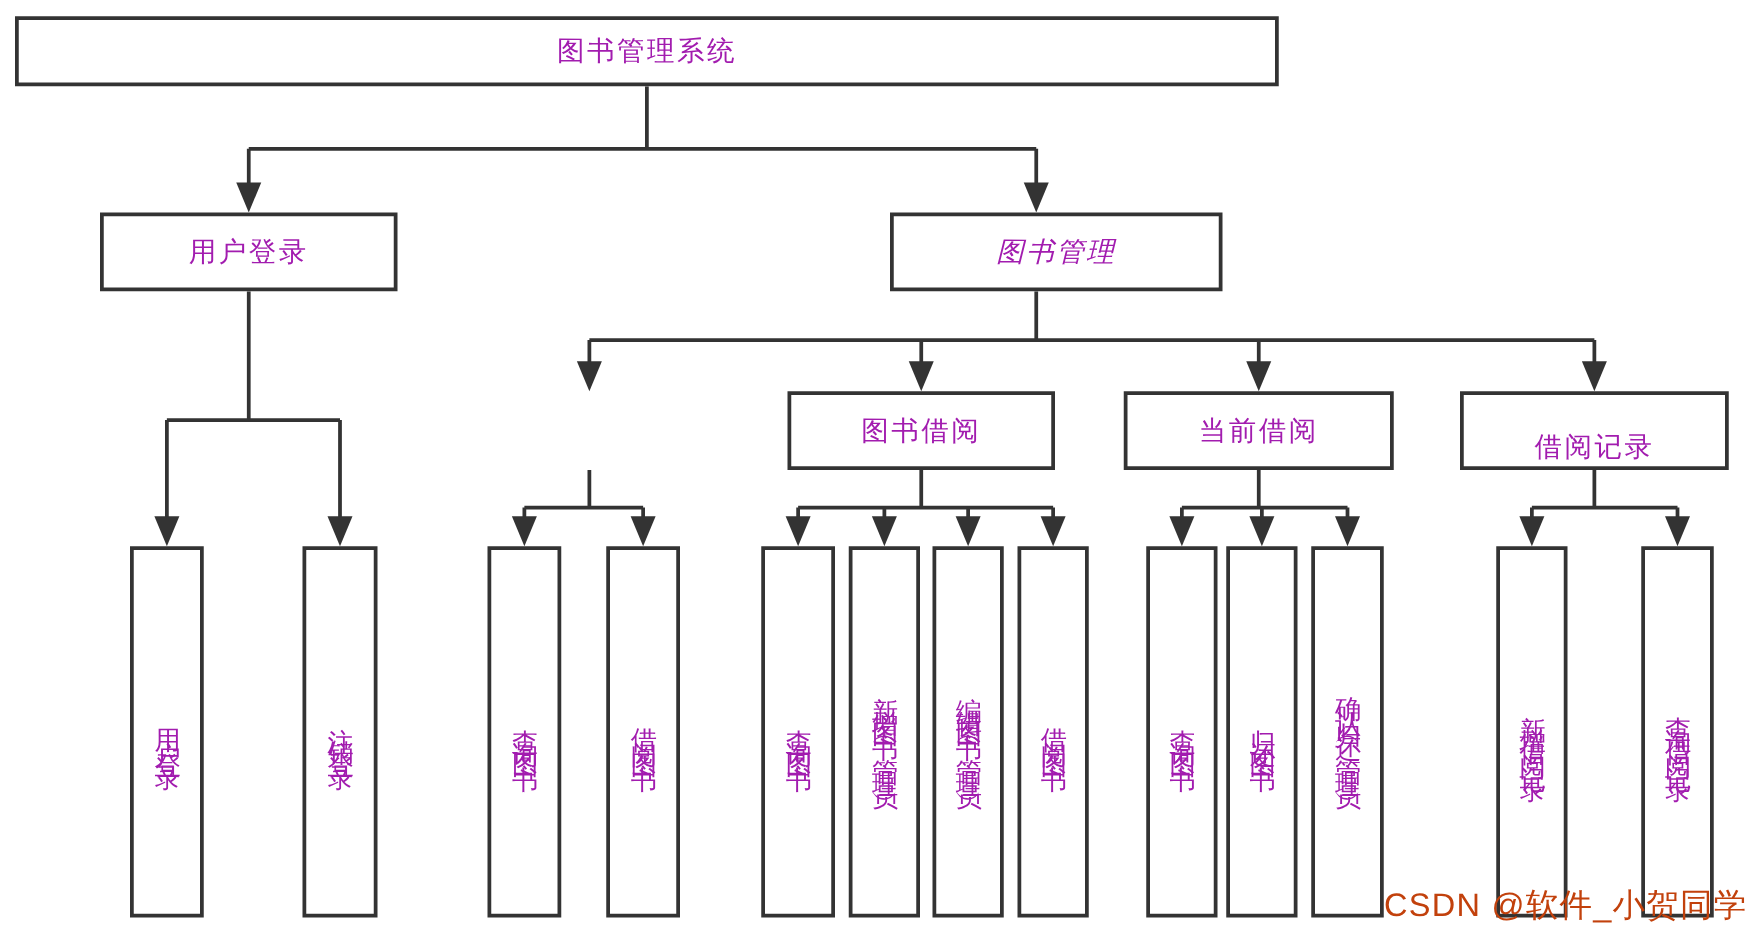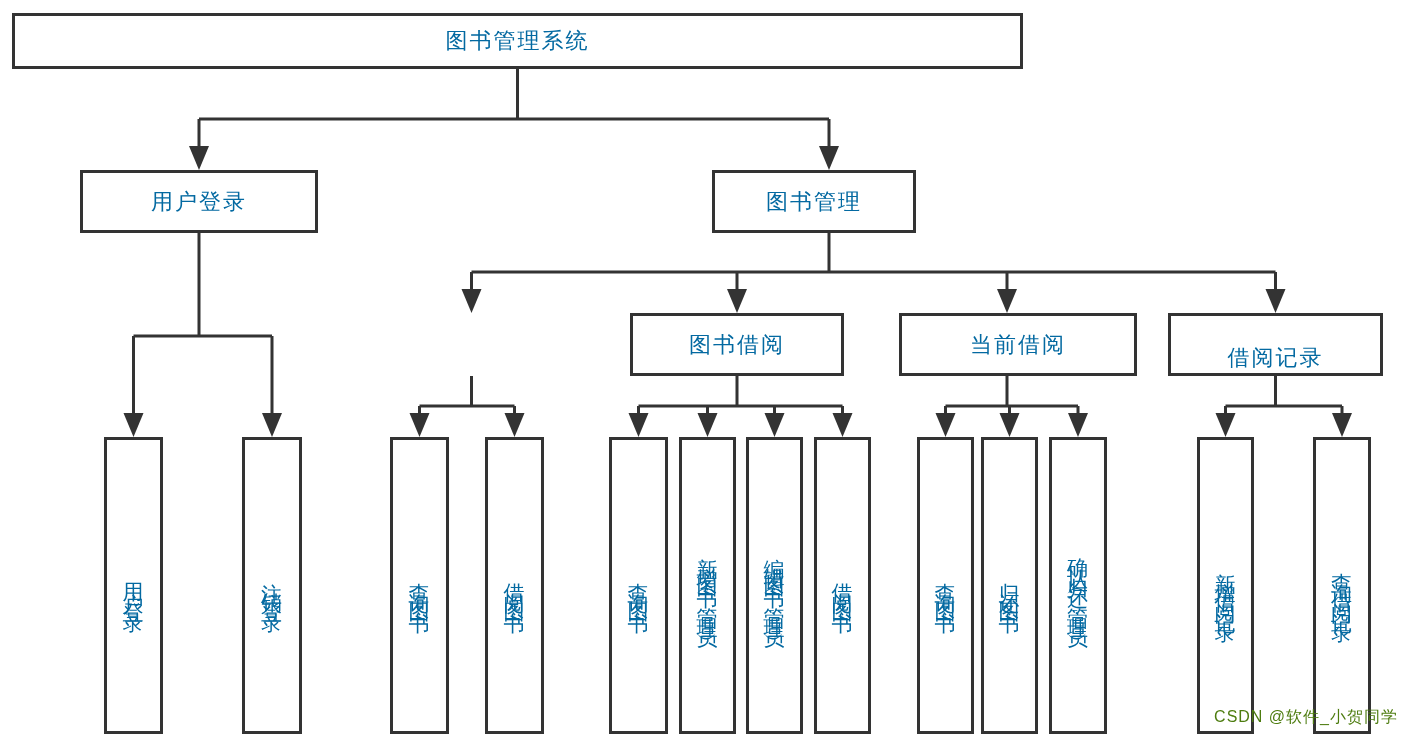--- a/index.html
+++ b/index.html
@@ -22,42 +22,42 @@
     z-index: 1;
   }
   .node {
     position: absolute;
     box-sizing: border-box;
     border: 3px solid #333333;
     background: #ffffff;
     display: flex;
     align-items: center;
     justify-content: center;
-    color: #0369a1;
+    color: #a21caf;
     z-index: 2;
   }
   .h-label {
     font-size: 22px;
     letter-spacing: 2px;
     white-space: nowrap;
   }
   .v-label {
     writing-mode: vertical-rl;
     text-orientation: mixed;
     font-size: 21px;
     letter-spacing: 10px;
     line-height: 1;
     white-space: nowrap;
   }
   .watermark {
     position: absolute;
     right: 7px;
-    bottom: 19px;
-    font-size: 16px;
-    color: #4d7c0f;
+    bottom: 5px;
+    font-size: 26px;
+    color: #c2410c;
     letter-spacing: 1px;
     z-index: 3;
     white-space: nowrap;
   }
 </style>
 </head>
 <body>
 
 <div id="canvas">
 
@@ -108,28 +108,28 @@
     </g>
   </svg>
 
   <div class="node" style="left:12px; top:13px; width:1011px; height:56px;">
     <span class="h-label">图书管理系统</span>
   </div>
 
   <div class="node" style="left:80px; top:170px; width:238px; height:63px;">
     <span class="h-label">用户登录</span>
   </div>
-  <div class="node" style="left:712px; top:170px; width:204px; height:63px;">
+  <div class="node" style="left:712px; top:170px; width:266px; height:63px;font-style:italic;">
     <span class="h-label">图书管理</span>
   </div>
 
   <div class="node" style="left:630px; top:313px; width:214px; height:63px;">
     <span class="h-label">图书借阅</span>
   </div>
-  <div class="node" style="left:899px; top:313px; width:238px; height:63px;">
+  <div class="node" style="left:899px; top:313px; width:216px; height:63px;">
     <span class="h-label">当前借阅</span>
   </div>
   <div class="node" style="left:1168px; top:313px; width:215px; height:63px;align-items:flex-end;">
     <span class="h-label">借阅记录</span>
   </div>
 
   <div class="node" style="left:104px; top:437px; width:59px; height:297px;">
     <span class="v-label">用户登录</span>
   </div>
   <div class="node" style="left:242px; top:437px; width:60px; height:297px;">

